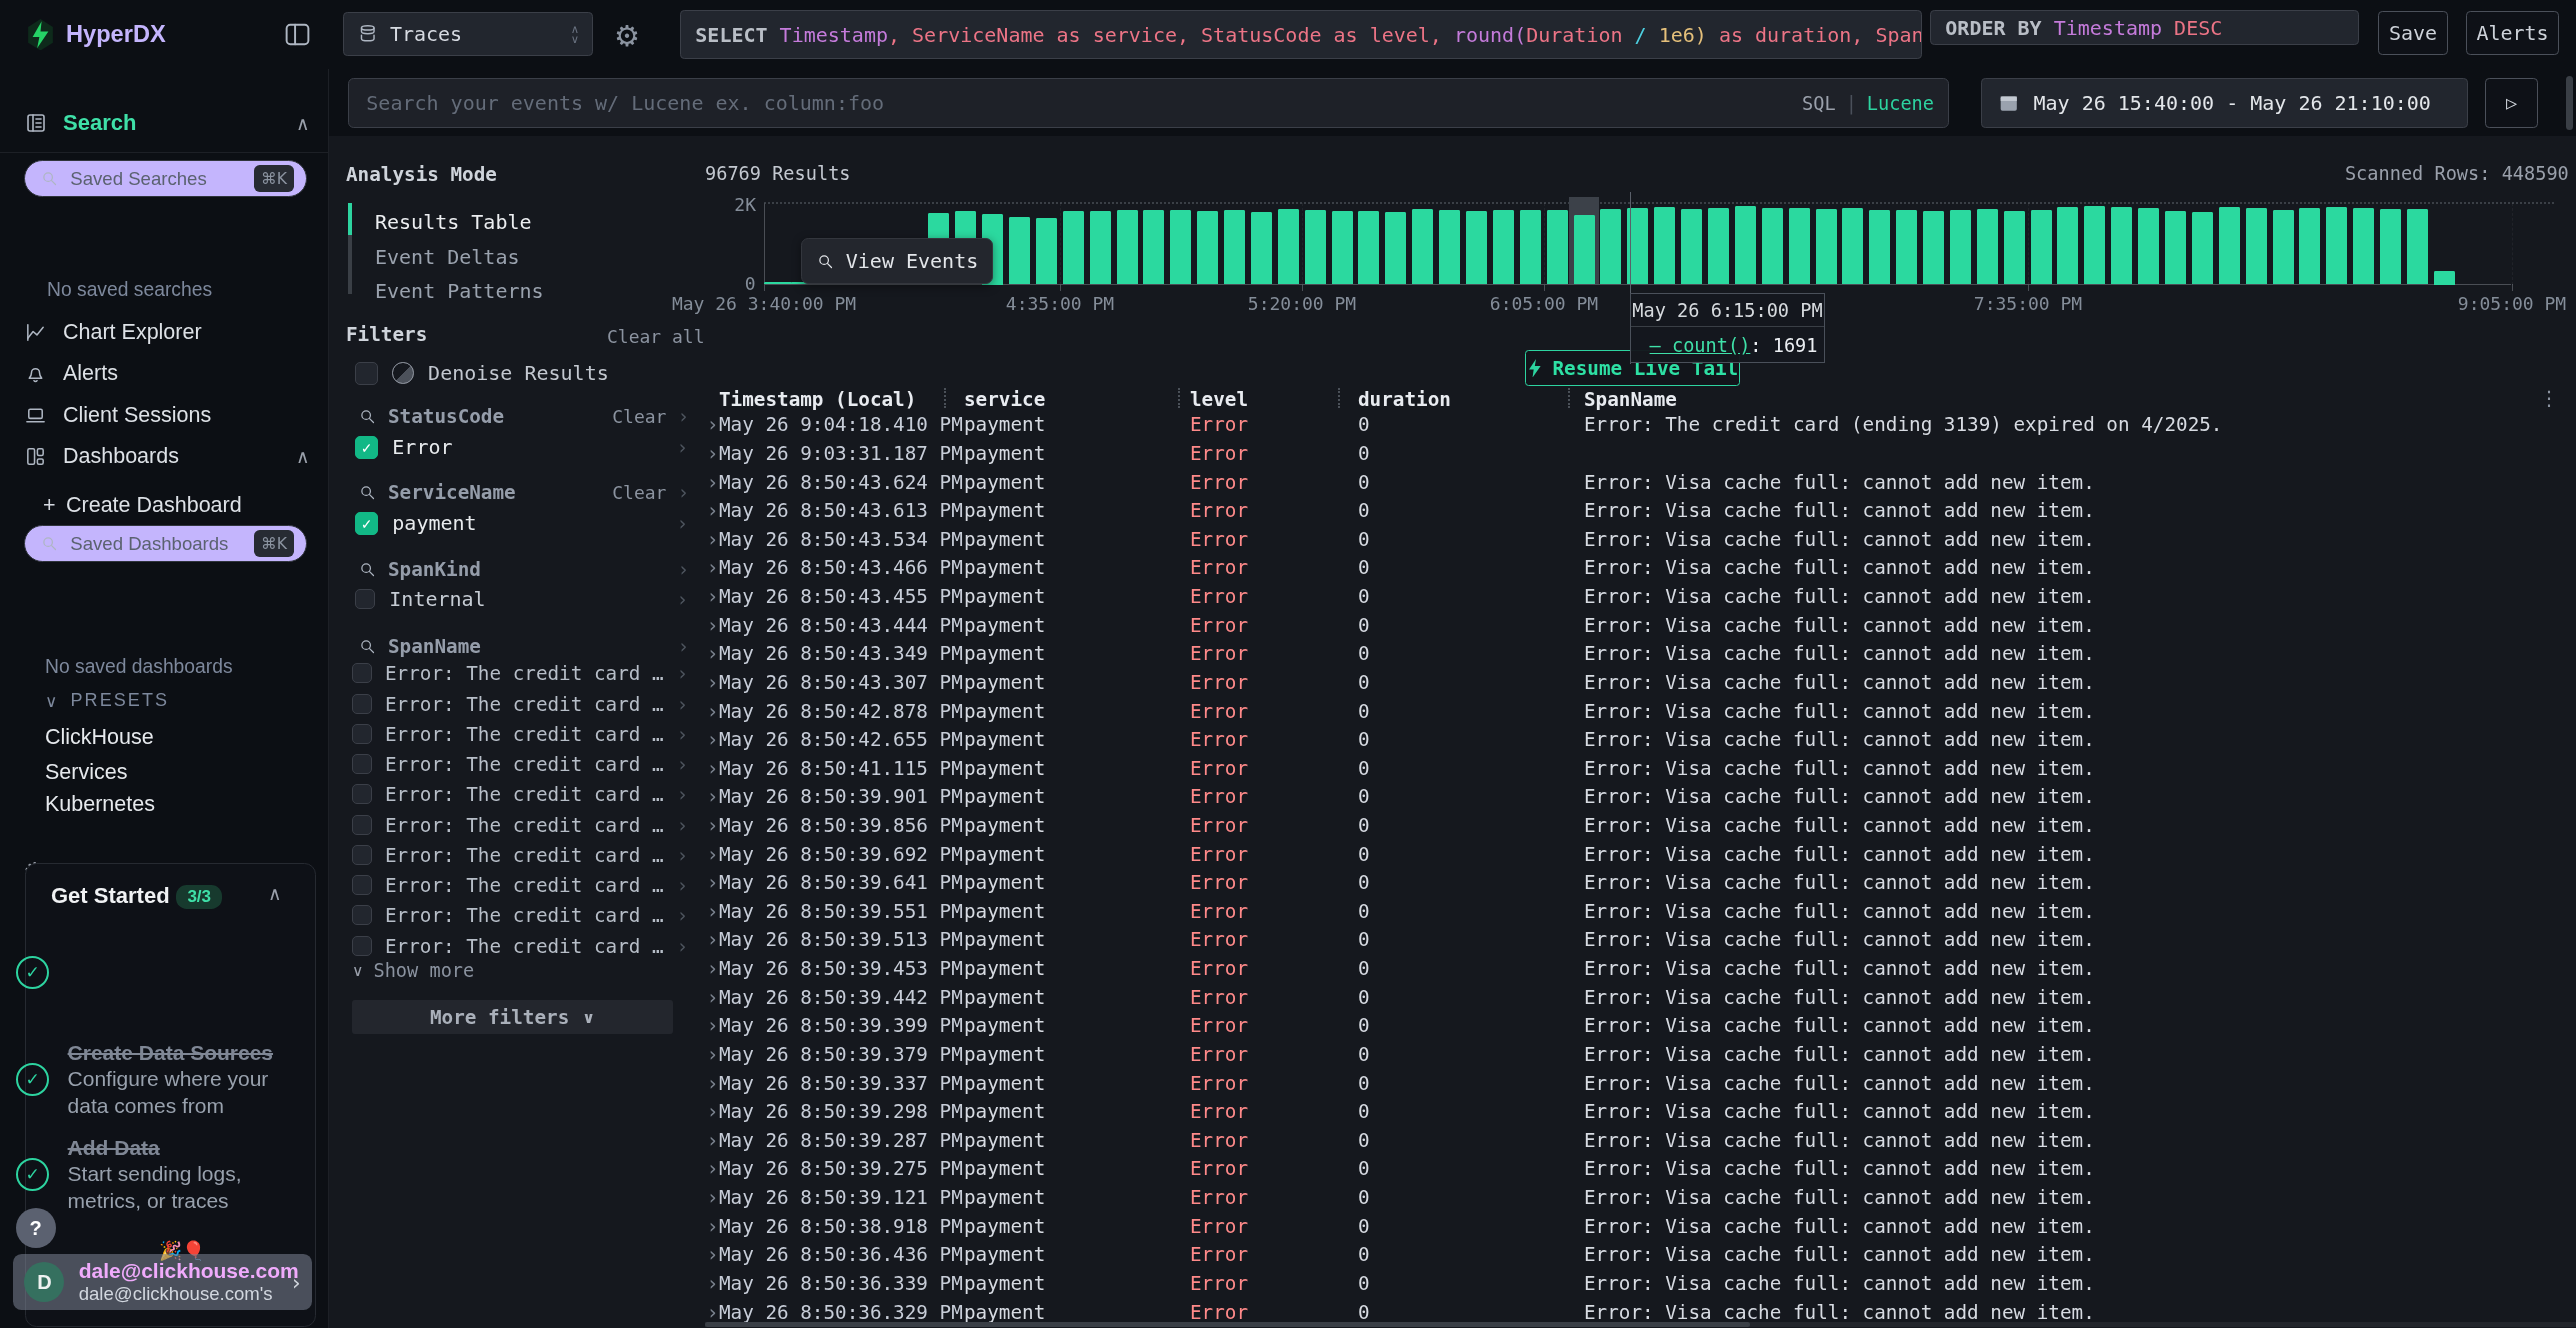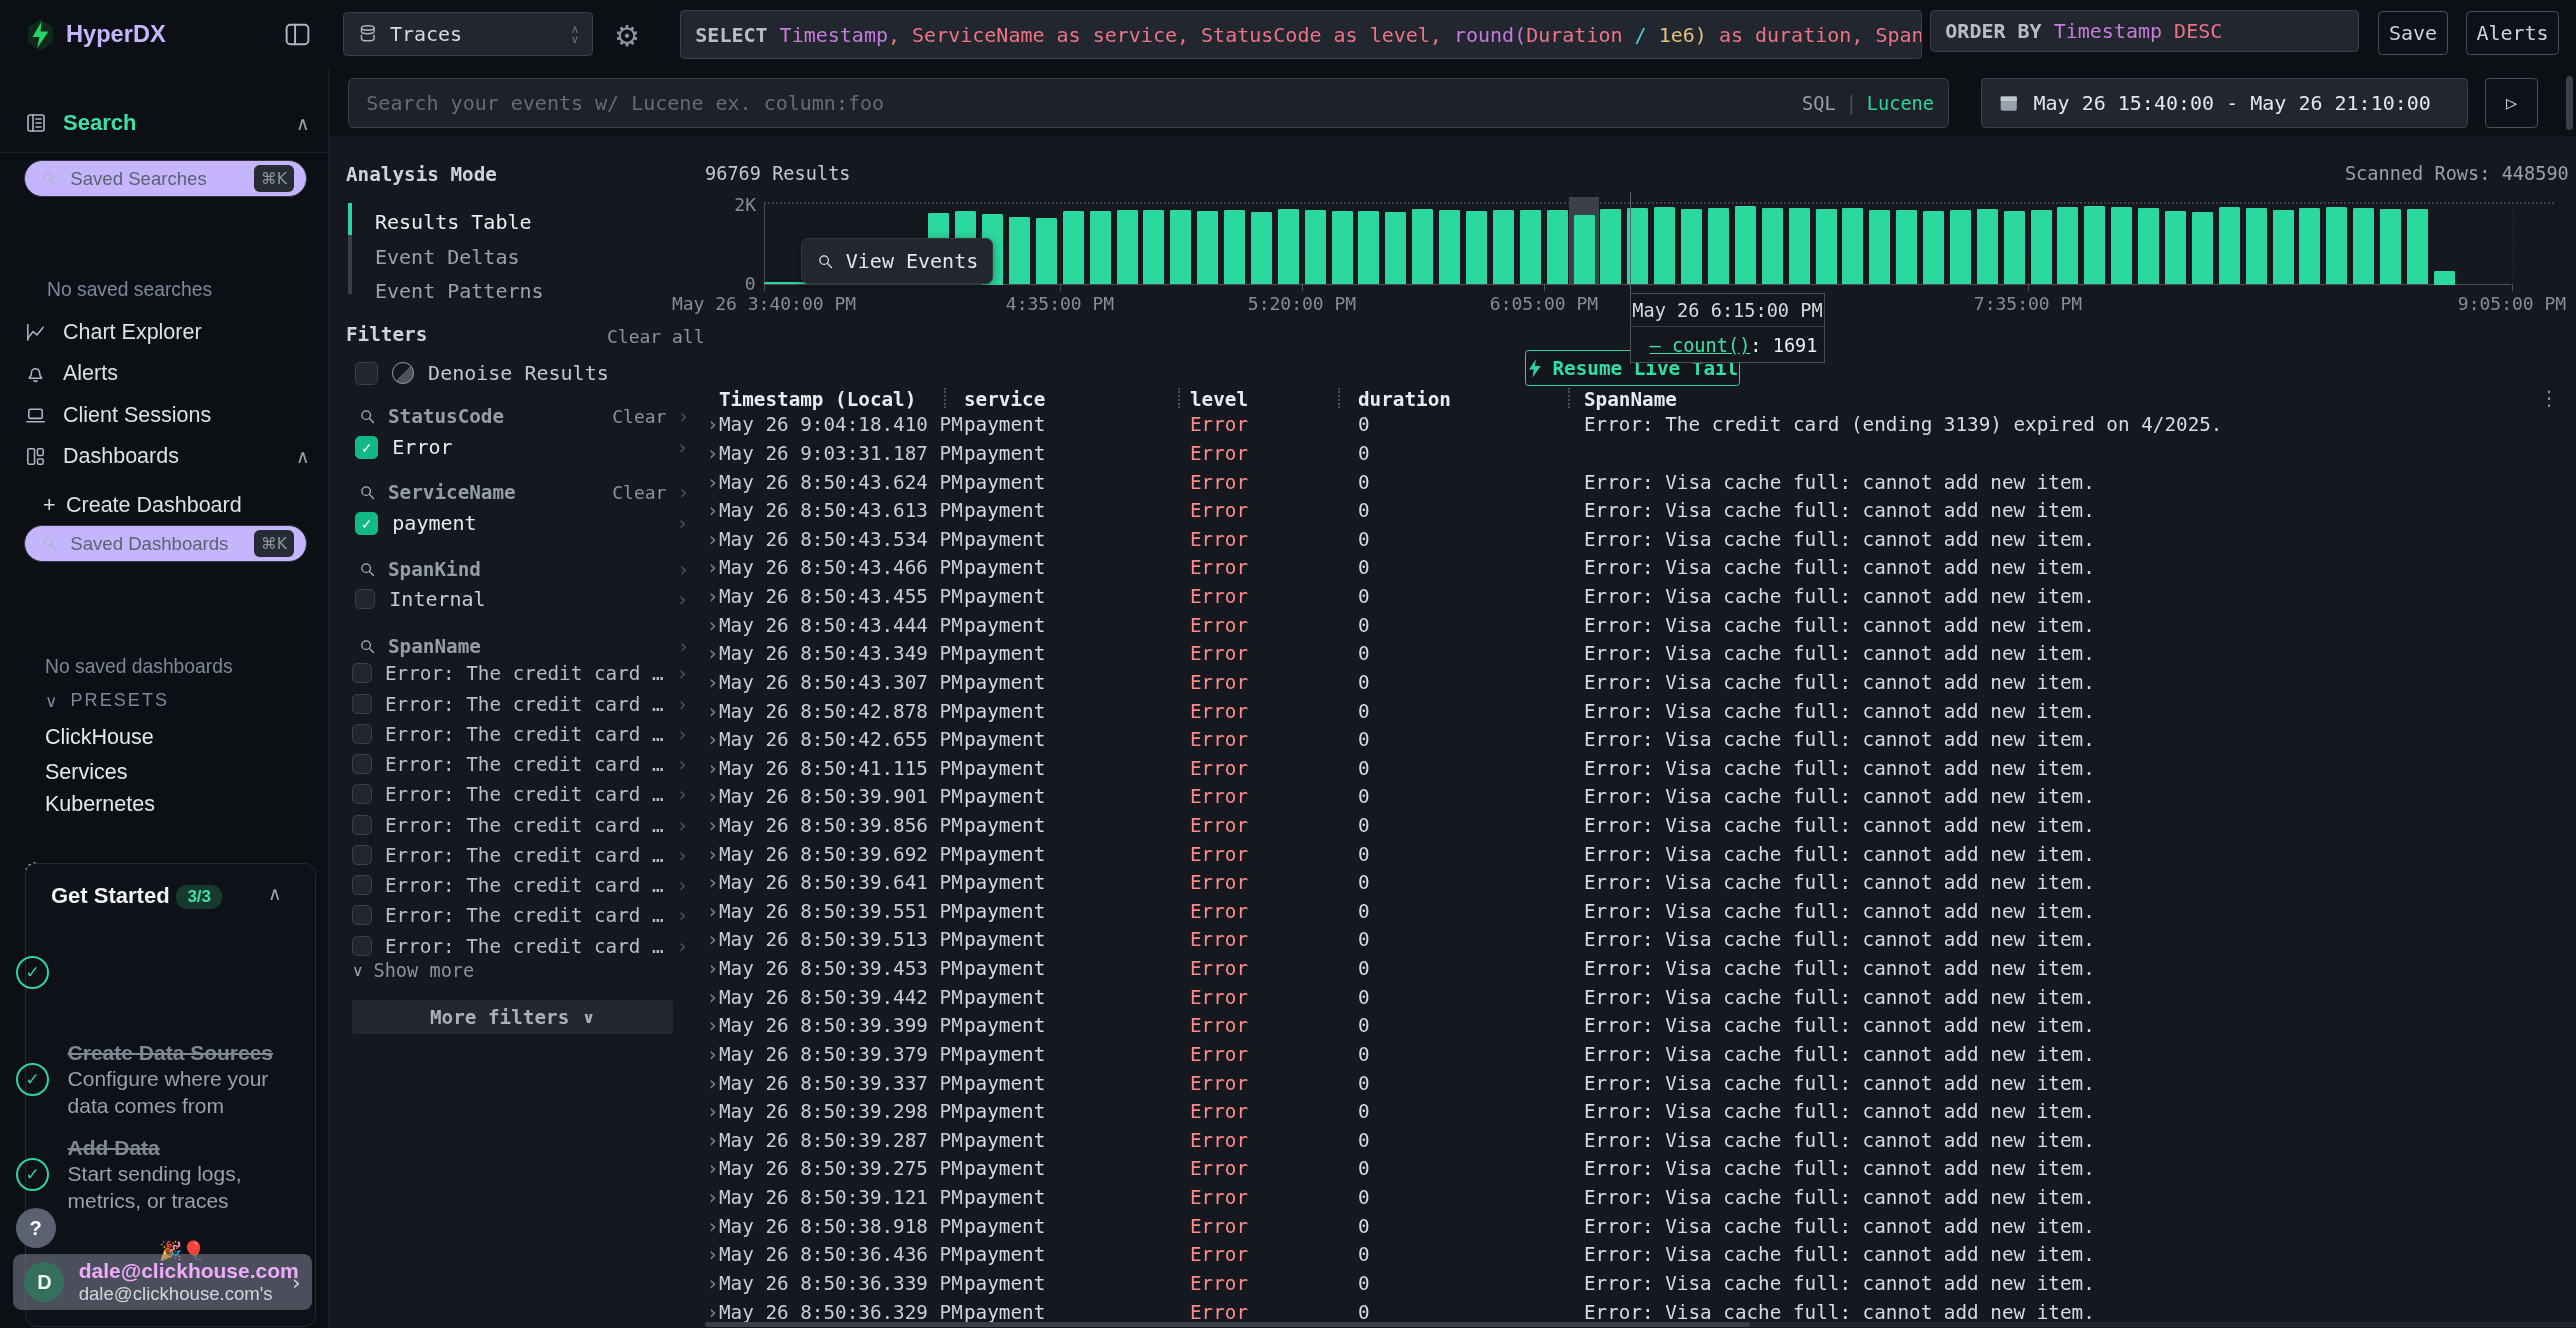--- a/index.html
+++ b/index.html
@@ -112,21 +112,21 @@
         <span class="tok-col" style="white-space: pre;">round(</span>
         <span class="tok-red" style="white-space: pre;">Duration </span>
         <span class="tok-cyan" style="white-space: pre;">/ </span>
         <span class="tok-num" style="white-space: pre;">1e6</span>
         <span class="tok-num" style="white-space: pre;">) </span>
         <span class="tok-red" style="white-space: pre;">as duration</span>
         <span class="tok-red" style="white-space: pre;">, </span>
         <span class="tok-red" style="white-space: pre;">Span</span>
       </div>
 
-    <div class="abs box flex" id="order-box" style="left:1930px;top:10px;width:429px;height:42px;padding:0 14.3px;font-size:20px;white-space:nowrap;overflow:hidden">
+    <div class="abs box flex" id="order-box" style="left:1930px;top:10px;width:429px;height:35px;padding:0 14.3px;font-size:20px;white-space:nowrap;overflow:hidden">
         <span class="tok-kw" style="white-space: pre;">ORDER BY </span>
         <span class="tok-col" style="white-space: pre;">Timestamp </span>
         <span class="tok-red" style="white-space: pre;">DESC</span>
       </div>
 
     <div class="abs btn" style="left:2378px;top:11.4px;width:70px;height:44px">
       <span>Save</span>
       </div>
     <div class="abs btn" style="left:2466px;top:11.4px;width:93px;height:44px">
       <span>Alerts</span>

